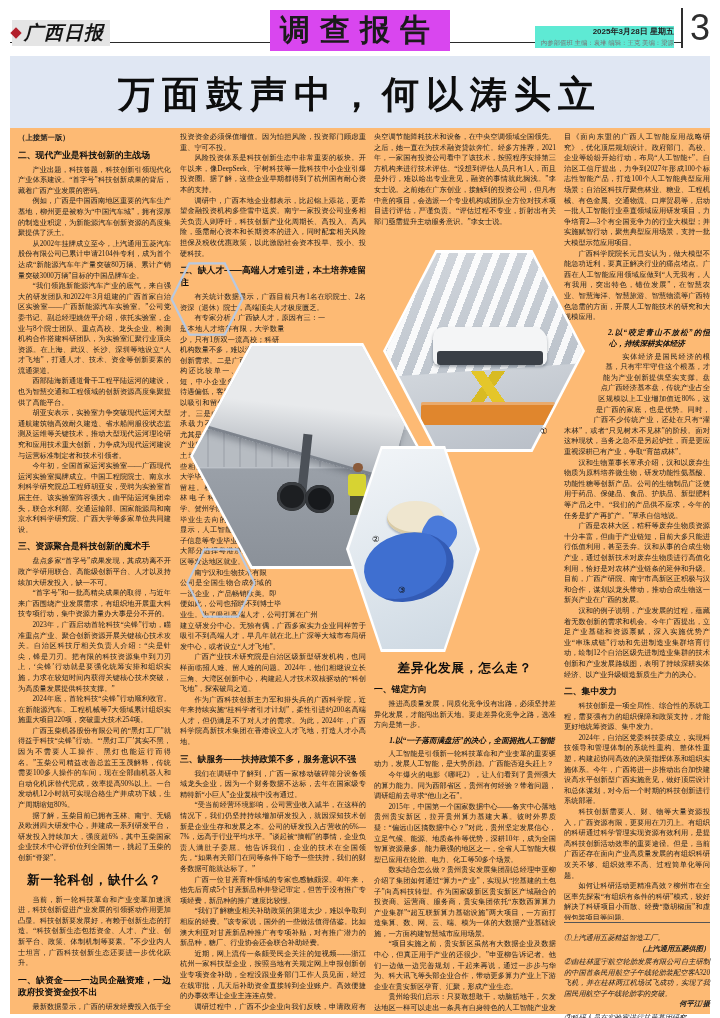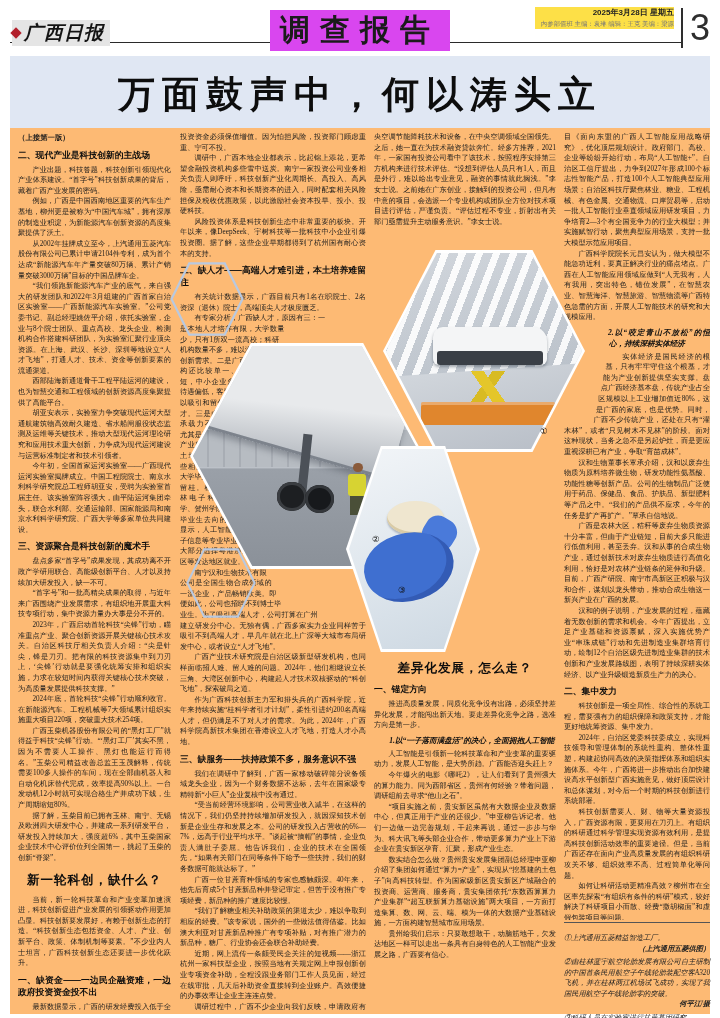--- a/index.html
+++ b/index.html
@@ -5,21 +5,21 @@
   html,body{margin:0;padding:0;}
   body{width:720px;height:1018px;background:#fbfbfc;font-family:"Liberation Serif","DejaVu Serif",serif;-webkit-text-size-adjust:none;}
   .page{position:relative;width:720px;height:1018px;background:#ffffff;overflow:hidden;}
 
   
   .header{position:absolute;left:10px;top:6px;width:700px;height:46px;}
   .header-rule{position:absolute;left:0;top:36px;width:676px;height:1px;background:#2a2a2a;}
   .masthead{position:absolute;left:2px;top:14px;font-size:19px;font-weight:bold;color:#141414;letter-spacing:1px;font-style:italic;background:#e5e5e5;padding-right:6px;z-index:2;}
   .diamond{display:inline-block;width:8px;height:8px;background:#b3202c;transform:rotate(45deg);margin-right:4px;vertical-align:2px;}
   .section-title{position:absolute;left:50%;top:4px;transform:translateX(-50%);font-size:30px;font-weight:900;letter-spacing:10px;color:#1b1b1b;background:#d946ef;padding:0 10px;z-index:2;}
-  .header-right{position:absolute;right:36px;top:1px;text-align:right;background:#fde047;z-index:2;padding-left:6px;}
+  .header-right{position:absolute;right:36px;top:20px;text-align:right;background:#5eead4;z-index:2;padding-left:6px;}
   .date{font-family:"Liberation Sans","DejaVu Sans",sans-serif;font-size:8px;font-weight:bold;color:#222;}
   .credits{font-family:"Liberation Sans","DejaVu Sans",sans-serif;font-size:6.4px;color:#777;margin-top:2px;}
   .page-num{position:absolute;right:0;top:2px;font-family:"Liberation Sans","DejaVu Sans",sans-serif;font-size:36px;line-height:40px;color:#2e2e2e;border-left:2px solid #2e2e2e;padding-left:7px;z-index:3;background:#fff;}
 
   
   .content{position:absolute;left:10px;top:56px;width:700px;height:958px;background:#fdba74;}
   .band{position:absolute;left:0;top:0;width:700px;height:72px;background:#e0e7f3;}
   .headline{position:absolute;left:0;top:14px;width:700px;text-align:center;font-family:"Liberation Sans","DejaVu Sans",sans-serif;font-size:37px;font-weight:900;letter-spacing:7px;color:#0d0d0d;}
 
   
@@ -113,22 +113,22 @@
         <div class="blk para">2024年底，首轮科技“尖锋”行动顺利收官。在新能源汽车、工程机械等7大领域累计组织实施重大项目220项，突破重大技术254项。</div>
         <div class="blk para">广西玉柴机器股份有限公司的“黑灯工厂”就得益于科技“尖锋”行动。“‘黑灯工厂’其实不黑，因为不需要人工操作、黑灯也能运行而得名。”玉柴公司精益改善总监王玉茂解释，传统需要100多人操作的车间，现在全部由机器人和自动化机床替代完成，效率提高90%以上。一台发动机12小时就可实现合格生产并成功下线，生产周期缩短80%。</div>
         <div class="blk para">据了解，玉柴目前已拥有玉林、南宁、无锡及欧洲四大研发中心，并建成一系列研发平台，研发投入持续加大，强度超6%，其中玉柴国家企业技术中心评价位列全国第一，挑起了玉柴的创新“脊梁”。</div>
         <div class="blk h1">新一轮科创，缺什么？</div>
         <div class="blk para">当前，新一轮科技革命和产业变革加速演进，科技创新促进产业发展的引领驱动作用更加凸显。科技创新要发展好，有赖于创新生态的打造。“科技创新生态包括资金、人才、产业、创新平台、政策、体制机制等要素。”不少业内人士坦言，广西科技创新生态还要进一步优化跃升。</div>
         <div class="blk h2">一、缺资金——一边民企融资难，一边政府投资资金投不出</div>
         <div class="blk para">最新数据显示，广西的研发经费投入低于全国平均水平，企业研发投入较少，规上工业企业中有研发活动的占比仅12.1%，低于全国平均水平（30.7%）18.6个百分点；规上工业企业研发投入强度0.66%，仅占全国（1.55%）的四成。研发投入少导致企业科技创新能力不强，难以形成核心竞争力。</div>
       </div>
     <div class="col col2">
         <div class="blk cont">投资资金必须保值增值。因为怕担风险，投资部门顾虑重重、宁可不投。</div>
+        <div class="blk para">风险投资体系是科技创新生态中非常重要的板块。开年以来，像DeepSeek、宇树科技等一批科技中小企业引爆投资圈。据了解，这些企业早期都得到了杭州国有耐心资本的支持。</div>
         <div class="blk para">调研中，广西本地企业都表示，比起锦上添花，更希望金融投资机构多些雪中送炭。南宁一家投资公司业务相关负责人则呼吁，科技创新产业化周期长、高投入、高风险，亟需耐心资本和长期资本的进入，同时配套相关风险担保及税收优惠政策，以此激励社会资本投早、投小、投硬科技。</div>
-        <div class="blk para">风险投资体系是科技创新生态中非常重要的板块。开年以来，像DeepSeek、宇树科技等一批科技中小企业引爆投资圈。据了解，这些企业早期都得到了杭州国有耐心资本的支持。</div>
         <div class="blk h2">二、缺人才——高端人才难引进，本土培养难留住</div>
         <div class="blk para">有关统计数据显示，广西目前只有1名在职院士、2名资深（退休）院士，高端顶尖人才极度匮乏。</div>
         <div class="blk hexcut"></div>
         <div class="blk para">有专家分析，广西缺人才，原因有三：一是本地人才培养有限，大学数量少，只有1所双一流高校；科研机构数量不多，难以满足本地创新需求。二是广西产业结构还比较单一、产业链短，中小企业多，薪资待遇偏低，客观上也难以吸引和留住高端人才。三是由于产业承载力不够强，尤其是高新技术产业较弱，本土培养的一些相关专业大学毕业生难留桂。根据桂林电子科技大学、贺州学院关于毕业生去向的调查显示，人工智能、电子信息等专业毕业生，大部分选择粤港澳大湾区等发达地区就业。</div>
         <div class="blk para">南宁汉和生物技术有限公司是全国生物合成领域的一流企业，产品畅销欧美。即便如此，公司也招聘不到博士毕业生。为了吸引高端人才，公司打算在广州建立研发分中心。无独有偶，广西多家实力企业同样苦于吸引不到高端人才，早几年就在北上广深等大城市布局研发中心，或者设立“人才飞地”。</div>
         <div class="blk para">广西产业技术研究院是自治区级新型研发机构，也同样面临招人难、留人难的问题。2024年，他们相继设立长三角、大湾区创新中心，构建起人才技术双核驱动的“科创飞地”，探索破局之道。</div>
         <div class="blk para">作为广西科技创新主力军和排头兵的广西科学院，近年来持续实施“桂科学者引才计划”，柔性引进约200名高端人才，但仍满足不了对人才的需求。为此，2024年，广西科学院高新技术集团在香港设立人才飞地，打造人才小高地。</div>
         <div class="blk h2">三、缺服务——扶持政策不多，服务意识不强</div>
         <div class="blk para">我们在调研中了解到，广西一家移动破碎筛分设备领域龙头企业，因为一个财务数据不达标，去年在国家级专精特新“小巨人”企业复核中没有通过。</div>
         <div class="blk para">“受当前经营环境影响，公司营业收入减半，在这样的情况下，我们仍坚持持续增加研发投入，就因深知技术创新是企业生存和发展之本。公司的研发投入占营收的6%—7%，远高于行业平均水平。”谈起被“摘帽”的事情，企业负责人满肚子委屈。他告诉我们，企业的技术在全国领先，“如果有关部门在同等条件下给予一些扶持，我们的财务数据可能就达标了。”</div>
@@ -140,22 +140,23 @@
     <div class="col col3">
         <div class="blk cont">央空调节能降耗技术和设备，在中央空调领域全国领先。之后，她一直在为技术融资贷款奔忙。经多方推荐，2021年，一家国有投资公司看中了该技术，按照程序安排第三方机构来进行技术评估。“没想到评估人员只有1人，而且是外行，难以给出专业意见，融资的事情就此搁浅。”李女士说。之前她在广东创业，接触到的投资公司，但凡有中意的项目，会选派一个专业机构或团队全方位对技术项目进行评估，严谨负责。“评估过程不专业，折射出有关部门亟需提升主动服务意识。”李女士说。</div>
       </div>
     <div class="col col4">
         <div class="blk h1">差异化发展，怎么走？</div>
         <div class="blk h2">一、锚定方向</div>
         <div class="blk para">推进高质量发展，同质化竞争没有出路，必须坚持差异化发展，才能闯出新天地。要走差异化竞争之路，选准方向是第一步。</div>
         <div class="blk h3">1.以“一子落而满盘活”的决心，全面拥抱人工智能</div>
         <div class="blk para">人工智能是引领新一轮科技革命和产业变革的重要驱动力，发展人工智能，是大势所趋。广西能否迎头赶上？</div>
         <div class="blk para">今年爆火的电影《哪吒2》，让人们看到了贵州强大的算力能力。同为西部省区，贵州有何经验？带着问题，调研组前去寻求“他山之石”。</div>
+        <div class="blk para">2015年，中国第一个国家数据中心——备灾中心落地贵州贵安新区，拉开贵州算力基建大幕。彼时外界质疑：“偏远山区搞数据中心？”对此，贵州坚定发展信心，立足气候、能源、地质条件等优势，深耕10年，成为全国智算资源最多、能力最强的地区之一，全省人工智能大模型已应用在轮胎、电力、化工等50多个场景。</div>
+        <div class="blk para">数实结合怎么做？贵州贵安发展集团副总经理申亚柳介绍了集团如何通过“算力=产业”，实现从“挖基建的土包子”向高科技转型。作为国家级新区贵安新区产城融合的投资商、运营商、服务商，贵安集团依托“东数西算算力产业集群”“超互联新算力基础设施”两大项目，一方面打造集算、数、网、云、端、模为一体的大数据产业基础设施，一方面构建智慧城市应用场景。</div>
         <div class="blk para">“项目实施之前，贵安新区虽然有大数据企业及数据中心，但真正用于产业的还很少。”申亚柳告诉记者。他们一边做一边完善规划，干起来再说，通过一步步与华为、科大讯飞等头部企业合作，带动更多算力产业上下游企业在贵安新区孕育、汇聚，形成产业生态。</div>
-        <div class="blk para">数实结合怎么做？贵州贵安发展集团副总经理申亚柳介绍了集团如何通过“算力=产业”，实现从“挖基建的土包子”向高科技转型。作为国家级新区贵安新区产城融合的投资商、运营商、服务商，贵安集团依托“东数西算算力产业集群”“超互联新算力基础设施”两大项目，一方面打造集算、数、网、云、端、模为一体的大数据产业基础设施，一方面构建智慧城市应用场景。</div>
         <div class="blk para">贵州给我们启示：只要敢想敢干，动脑筋地干，欠发达地区一样可以走出一条具有自身特色的人工智能产业发展之路，广西要有信心。</div>
       </div>
     <div class="col col5">
         <div class="blk cont">目《面向东盟的广西人工智能应用战略研究》，优化顶层规划设计。政府部门、高校、企业等纷纷开始行动，布局“人工智能+”。自治区工信厅提出，力争到2027年形成100个标志性智能产品，打造100个人工智能典型应用场景；自治区科技厅聚焦林业、糖业、工程机械、有色金属、交通物流、口岸贸易等，启动一批人工智能行业垂直领域应用研发项目，力争培育2—3个有全国竞争力的行业大模型；并实施赋智行动，聚焦典型应用场景，支持一批大模型示范应用项目。</div>
         <div class="blk para">广西科学院院长元昌安认为，做大模型不能急功近利，要真正解决行业的痛点堵点。广西在人工智能应用领域应做到“人无我有，人有我用，突出特色，错位发展”，在智慧农业、智慧海洋、智慧旅游、智慧物流等广西特色急需的方面，开展人工智能技术的研究和大规模应用。</div>
         <div class="blk hexcutL"></div>
         <div class="blk h3">2.以“咬定青山不放松”的恒心，持续深耕实体经济</div>
         <div class="blk para">实体经济是国民经济的根基，只有牢牢守住这个根基，才能为产业创新提供坚实支撑。盘点广西经济基本盘，传统产业占全区规模以上工业增加值近80%，这是广西的家底，也是优势。同时，广西不少传统产业，还处在只有“灌木林”，或者“只见树木不见林”的阶段。面对这种现状，当务之急不是另起炉灶，而是更应重视深耕已有产业，争取“育苗成林”。</div>
         <div class="blk para">汉和生物董事长覃承介绍，汉和以废弃生物质为原料培养微生物，研发功能性氨基酸、功能性糖等创新产品。公司的生物制品广泛使用于药品、保健品、食品、护肤品、新型肥料等产品之中。“我们的产品供不应求，今年的任务是扩产再扩产。”覃承自信地说。</div>
         <div class="blk para">广西是农林大区，秸秆等废弃生物质资源十分丰富，但由于产业链短，目前大多只能进行低值利用，甚至丢弃。汉和从事的合成生物产业，通过创新技术对废弃生物质进行高值化利用，恰好是对农林产业链条的延伸和升级。目前，广西产研院、南宁市高新区正积极与汉和合作，谋划以龙头带动，推动合成生物这一新兴产业在广西的发展。</div>

